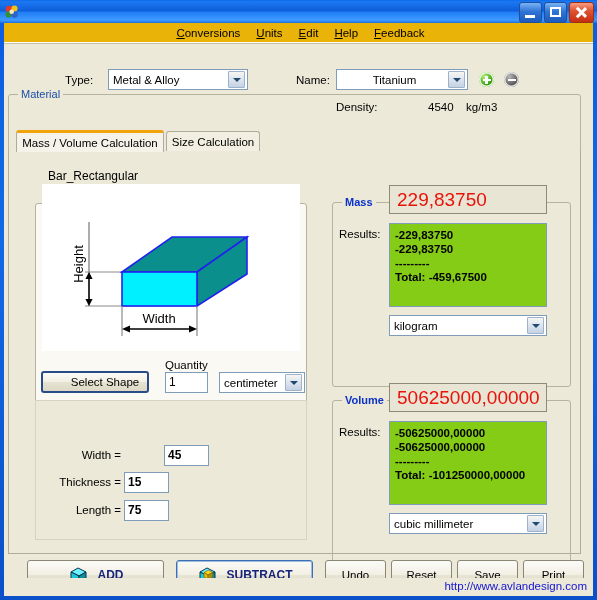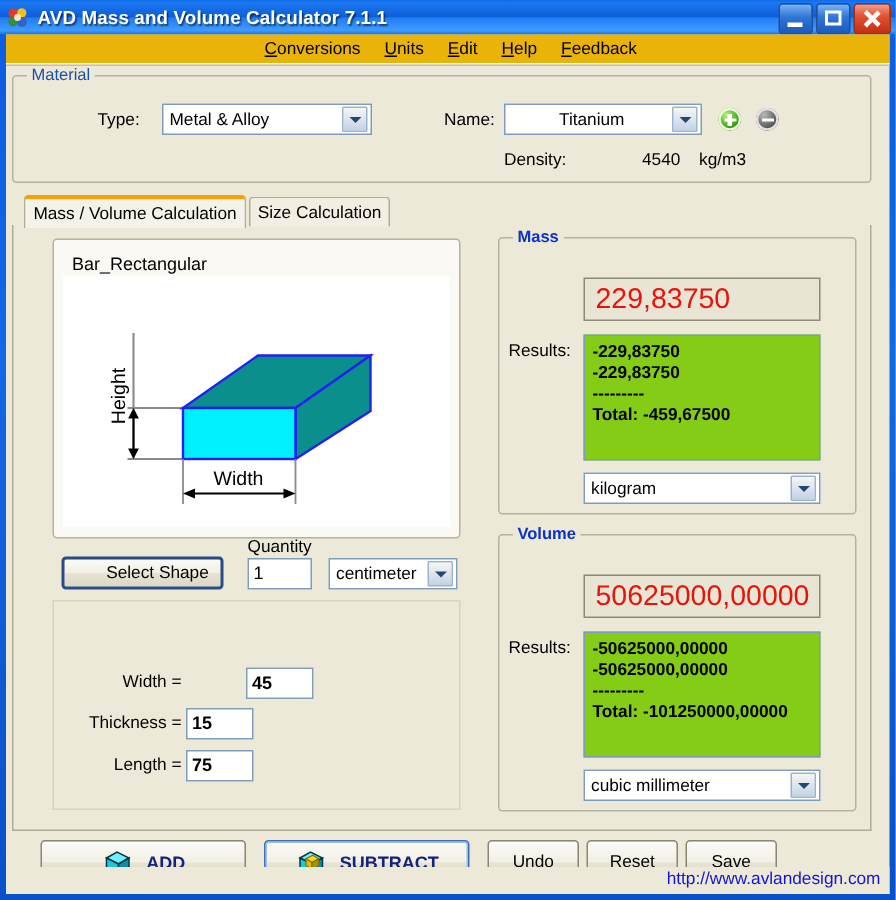--- a/index.html
+++ b/index.html
@@ -53,21 +53,21 @@
     justify-content:center;
   }
   .menu-item{padding:2px 8px;font-size:11.5px;color:#000;cursor:default;}
   .menu-item u{text-decoration:underline;}
   .menu-sep{
     position:absolute;left:0;top:19px;width:589px;height:2px;
     border-top:1px solid #fdfdfb;border-bottom:1px solid #c4c1ab;box-sizing:border-box;
   }
 
   
-  .group{position:absolute;border:1px solid #b6b2a0;border-radius:3px;box-sizing:border-box;}
+  .group{position:absolute;border:1px solid #b6b2a0;border-radius:3px;box-sizing:border-box;margin-top:44px;}
   .group>.glabel{
     position:absolute;top:-7px;left:9px;background:#ece9d8;padding:0 3px;
     font-size:11px;color:#1b4ea8;
   }
   .group.blue>.glabel{color:#0a31c8;font-weight:bold;}
 
   
   #material{left:8px;top:50px;width:573px;height:72px;}
 
   .lbl{position:absolute;font-size:11.5px;color:#000;}
@@ -178,21 +178,20 @@
   <div class="titlebar">
     <div class="app-icon">
       <svg width="16" height="16" viewBox="0 0 16 16">
         <circle cx="5" cy="5" r="3.3" fill="#e03a2f"></circle>
         <circle cx="10.5" cy="4.6" r="3.1" fill="#f2c017"></circle>
         <circle cx="4.6" cy="10.4" r="3.1" fill="#2f8f3c"></circle>
         <circle cx="10.6" cy="10.6" r="3.3" fill="#2f63c9"></circle>
         <circle cx="7.7" cy="7.7" r="2.3" fill="#f5eac0"></circle>
       </svg>
     </div>
-    <div class="title-text">AVD Mass and Volume Calculator 7.1.1</div>
     <div class="win-btns">
       <div class="wb min"></div>
       <div class="wb max"></div>
       <div class="wb close"></div>
     </div>
   </div>
 
   <div class="client">
     <div class="menubar">
       <div class="menu-item"><u>C</u>onversions</div>
@@ -337,17 +336,20 @@
   </div>
   <div class="btn" style="left:325px;top:560px;width:61px;height:30px;">
     <span>Undo</span>
   </div>
   <div class="btn" style="left:391px;top:560px;width:61px;height:30px;">
     <span>Reset</span>
   </div>
   <div class="btn" style="left:457px;top:560px;width:61px;height:30px;">
     <span>Save</span>
   </div>
+  <div class="btn" style="left:523px;top:560px;width:61px;height:30px;">
+    <span>Print</span>
+  </div>
 
   <div class="statusbar">
     <a class="url" href="#">http://www.avlandesign.com</a>
   </div>
 </div>
 
 </body></html>

